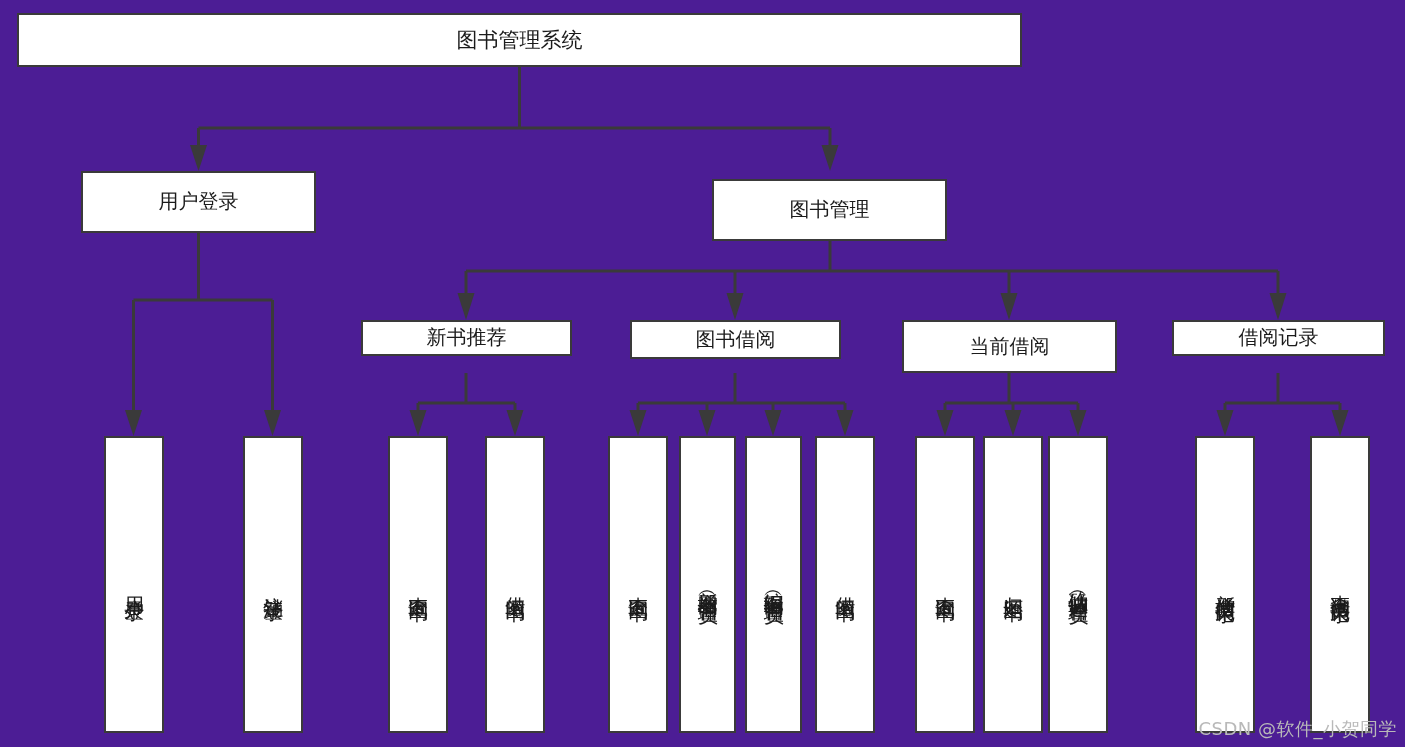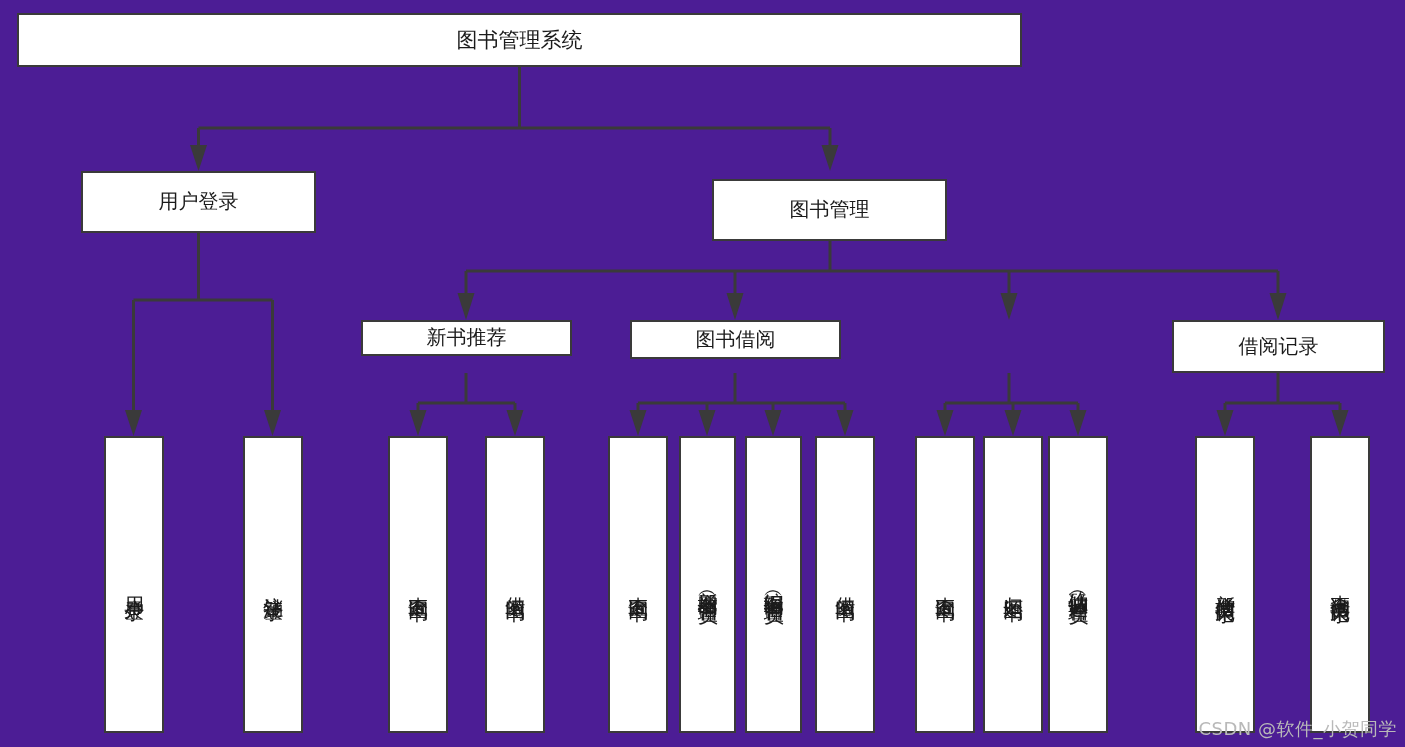--- a/index.html
+++ b/index.html
@@ -143,21 +143,22 @@
     <polygon class="arrowhead" points="1340,436 1331.5,410 1348.5,410"></polygon>
   </svg>
 
   <div class="node root" style="left:17px; top:13px; width:1005px; height:54px;">图书管理系统</div>
 
   <div class="node lvl2" style="left:81px; top:171px; width:235px; height:62px;">用户登录</div>
   <div class="node lvl2" style="left:712px; top:171px; width:235px; height:62px;margin-top:8px;">图书管理</div>
 
   <div class="node lvl3" style="left:361px; top:320px; width:211px; height:36px;">新书推荐</div>
   <div class="node lvl3" style="left:630px; top:320px; width:211px; height:39px;">图书借阅</div>
-  <div class="node lvl3" style="left:1172px; top:320px; width:213px; height:53px;">借阅记录</div>
+  <div class="node lvl3" style="left:902px; top:320px; width:215px; height:53px;">当前借阅</div>
+  <div class="node lvl3" style="left:1172px; top:320px; width:213px; height:36px;">借阅记录</div>
 
   <div class="node leaf" style="left:104px; top:436px; width:60px; height:297px;">用户登录</div>
   <div class="node leaf" style="left:243px; top:436px; width:60px; height:297px;">注销登录</div>
 
   <div class="node leaf" style="left:388px; top:436px; width:60px; height:297px;">查询图书</div>
   <div class="node leaf" style="left:485px; top:436px; width:60px; height:297px;">借阅图书</div>
 
   <div class="node leaf" style="left:608px; top:436px; width:60px; height:297px;">查询图书</div>
   <div class="node leaf" style="left:679px; top:436px; width:57px; height:297px;">新增图书（管理员）</div>
   <div class="node leaf" style="left:745px; top:436px; width:57px; height:297px;">编辑图书（管理员）</div>

